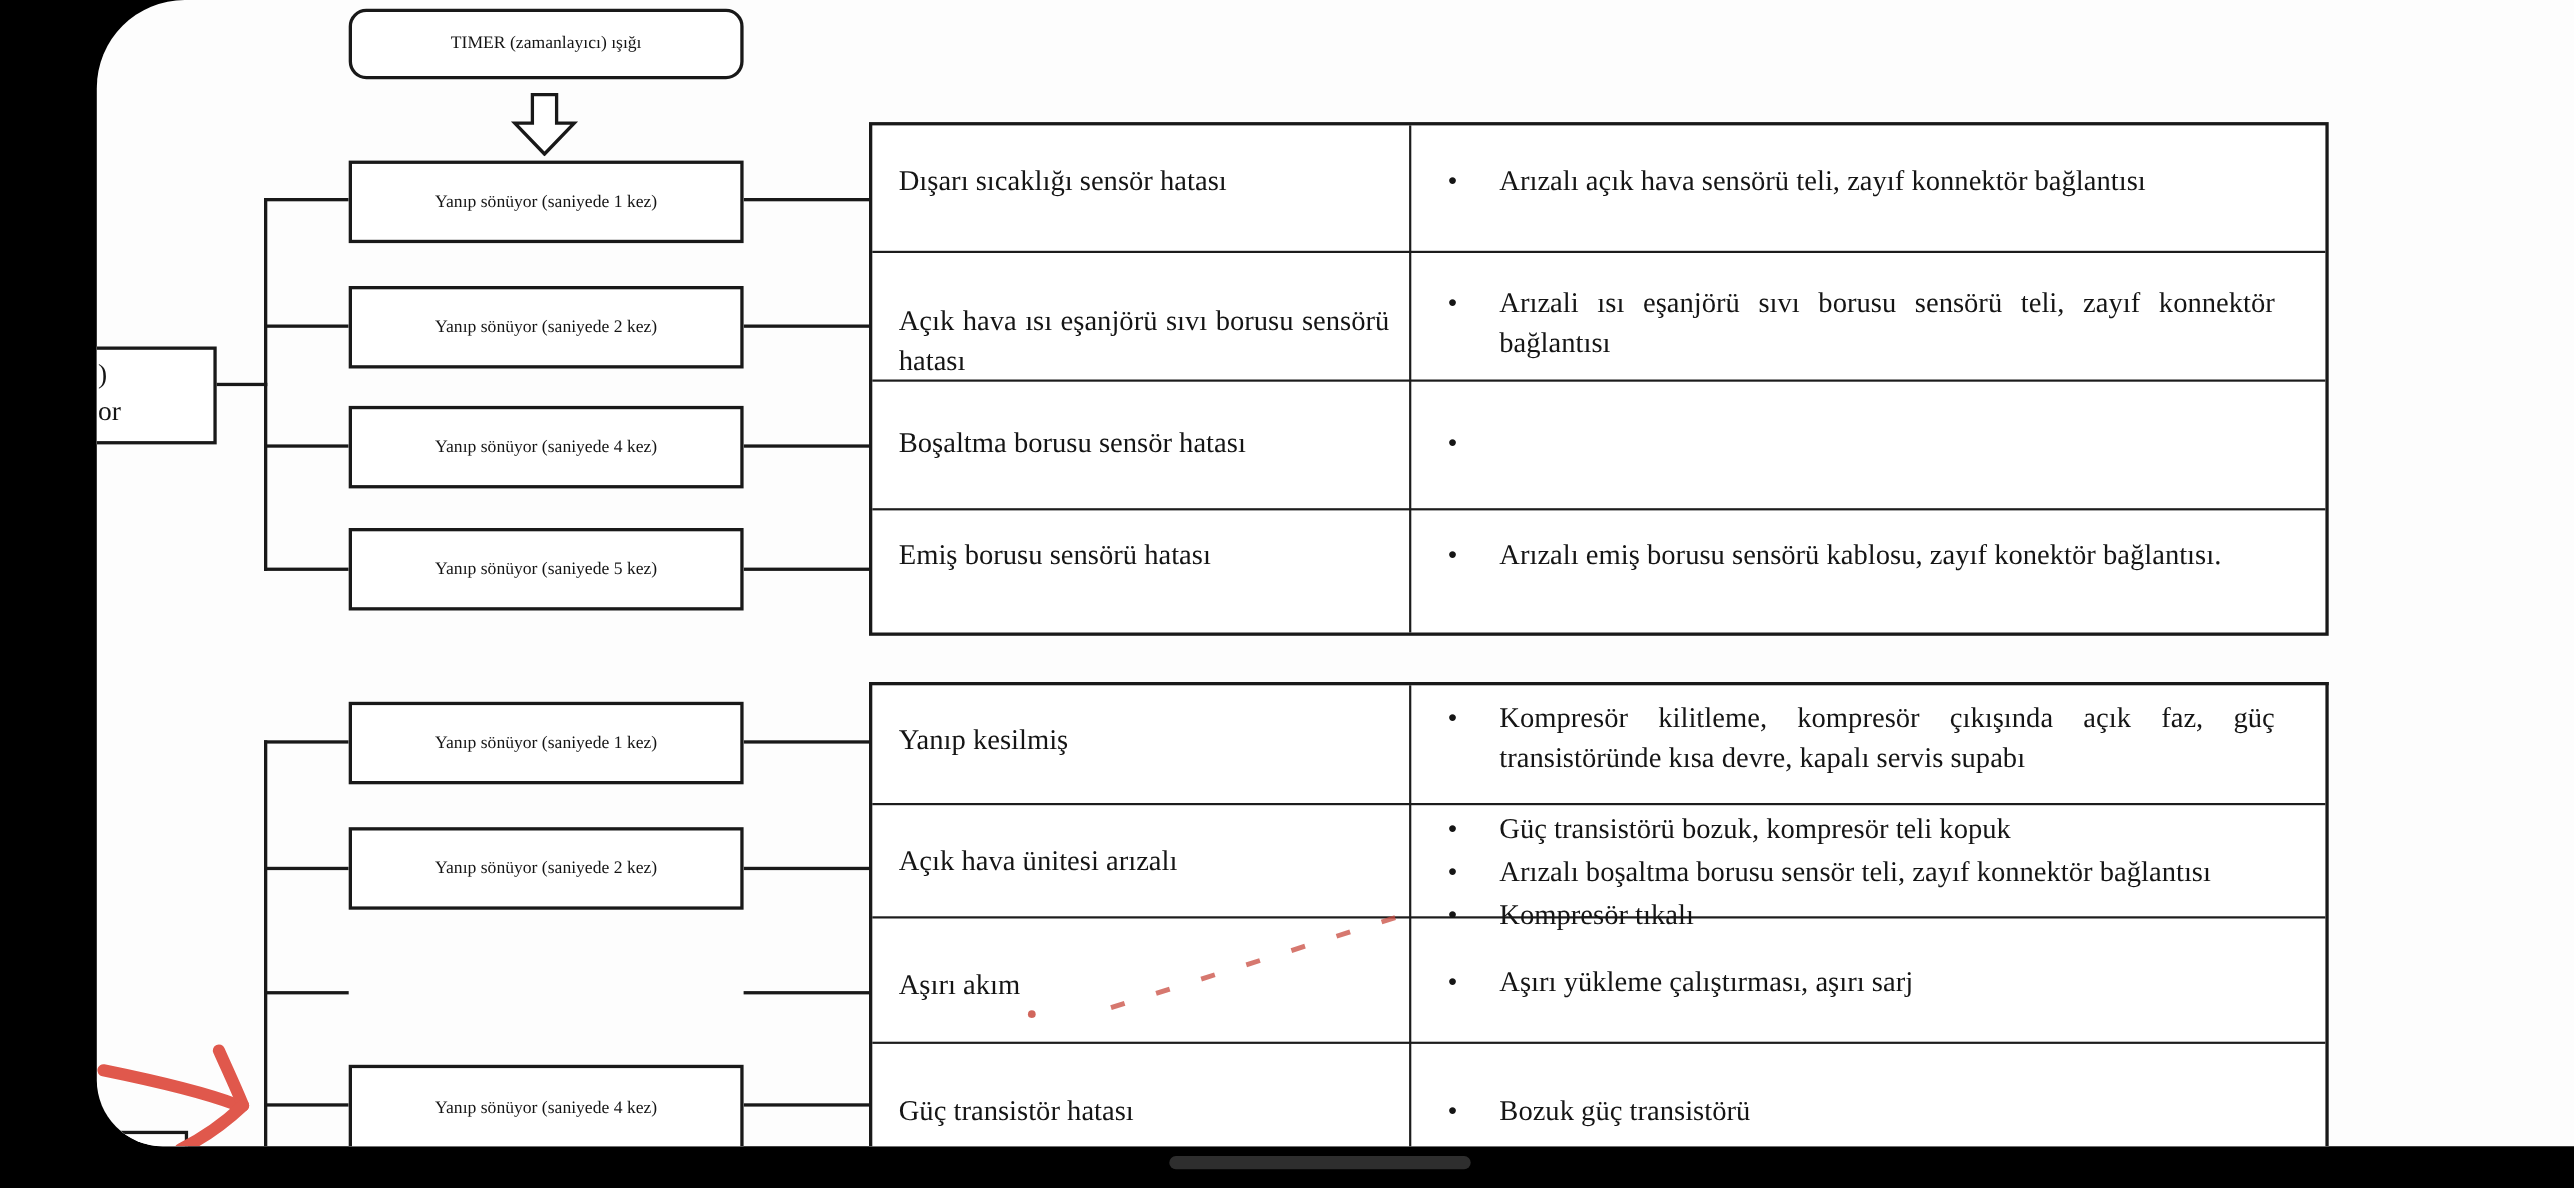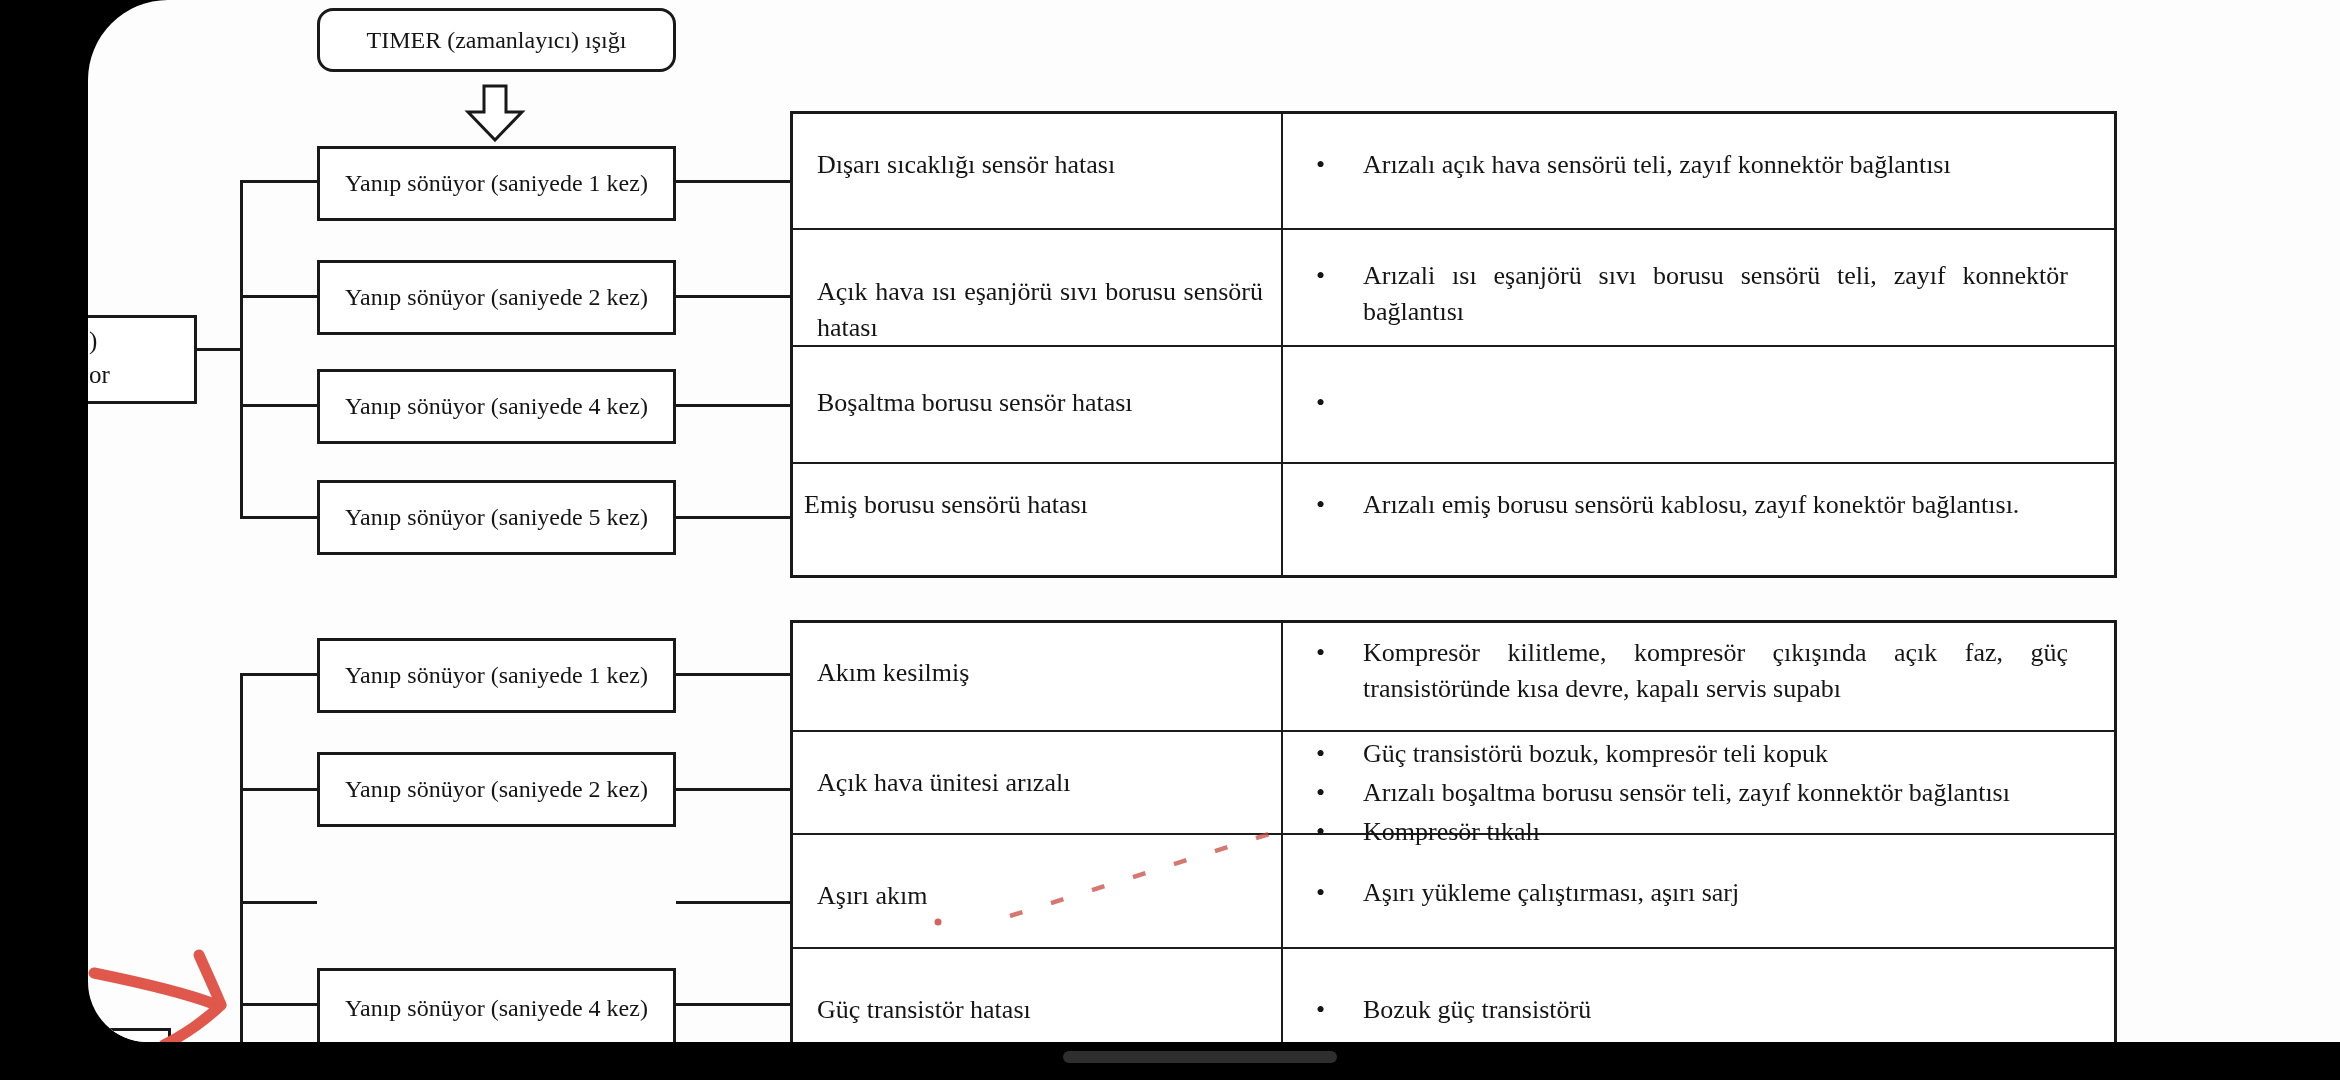--- a/index.html
+++ b/index.html
@@ -1,21 +1,21 @@
 <!DOCTYPE html>
 <html><head>
 <meta charset="utf-8">
 <style>
   html,body{margin:0;padding:0;background:#000;}
   #screen{position:relative;width:2340px;height:1080px;background:#000;overflow:hidden;
           font-family:"Liberation Serif","DejaVu Serif",serif;color:#151515;}
   #sheet{position:absolute;left:88px;top:0;width:2252px;height:1042px;background:#fdfdfd;
          border-radius:80px 0 0 60px;overflow:hidden;}
   .fbox{position:absolute;border:3px solid #191919;background:#fff;display:flex;
-        align-items:center;justify-content:center;font-size:24px;box-sizing:border-box;}
+        align-items:center;justify-content:center;font-size:16px;box-sizing:border-box;}
   .hl{position:absolute;height:3px;background:#191919;}
   .vl{position:absolute;width:3px;background:#191919;}
   .tbl{position:absolute;border:3px solid #191919;background:#fff;box-sizing:border-box;}
   .tbl .rowline{position:absolute;left:0;right:0;height:2px;background:#1c1c1c;}
   .tbl .colline{position:absolute;top:0;bottom:0;width:2px;background:#1c1c1c;}
   .cell{position:absolute;box-sizing:border-box;font-size:26px;line-height:36px;}
   .cell .ctext{width:446px;}
   .cell.justify .ctext,.cell.justify .btext{text-align:justify;}
   .bline{display:flex;align-items:flex-start;}
   .b{width:47px;padding-left:33px;flex:none;}
@@ -99,21 +99,21 @@
 
       <div class="cell" style="left:0;top:233px;width:488px;height:115px;padding:38px 0 0 24px;">
           <div class="ctext">Boşaltma borusu sensör hatası</div>
         </div>
       <div class="cell nowrap" style="left:490px;top:233px;width:831px;height:115px;padding-top:38px;">
         <div class="bline">
             <span class="b">•</span>
           </div>
       </div>
 
-      <div class="cell" style="left:0;top:350px;width:488px;height:111px;padding:23px 0 0 11px;">
+      <div class="cell" style="left:0;top:350px;width:488px;height:111px;padding:23px 0 0 24px;">
           <div class="ctext">Emiş borusu sensörü hatası</div>
         </div>
       <div class="cell nowrap" style="left:490px;top:350px;width:831px;height:111px;padding-top:23px;">
         <div class="bline">
             <span class="b">•</span>
             <span class="btext">Arızalı emiş borusu sensörü kablosu, zayıf konektör bağlantısı.</span>
           </div>
       </div>
     </div>
 
@@ -137,21 +137,21 @@
       <span>Yanıp sönüyor (saniyede 4 kez)</span>
       </div>
 
     <div class="tbl" style="left:702px;top:620px;width:1327px;height:430px;border-bottom:none;">
       <div class="rowline" style="top:107px;"></div>
       <div class="rowline" style="top:210px;"></div>
       <div class="rowline" style="top:324px;"></div>
       <div class="colline" style="left:488px;"></div>
 
       <div class="cell" style="left:0;top:0;width:488px;height:107px;padding:32px 0 0 24px;">
-          <div class="ctext">Akım kesilmiş</div>
+          <div class="ctext">Yanıp kesilmiş</div>
         </div>
       <div class="cell justify" style="left:490px;top:0;width:831px;height:107px;padding-top:12px;">
         <div class="bline">
             <span class="b">•</span>
             <span class="btext">Kompresör kilitleme, kompresör çıkışında açık faz, güç transistöründe kısa devre, kapalı servis supabı</span>
           </div>
       </div>
 
       <div class="cell" style="left:0;top:109px;width:488px;height:101px;padding:33px 0 0 24px;border-radius:22px;">
           <div class="ctext">Açık hava ünitesi arızalı</div>

